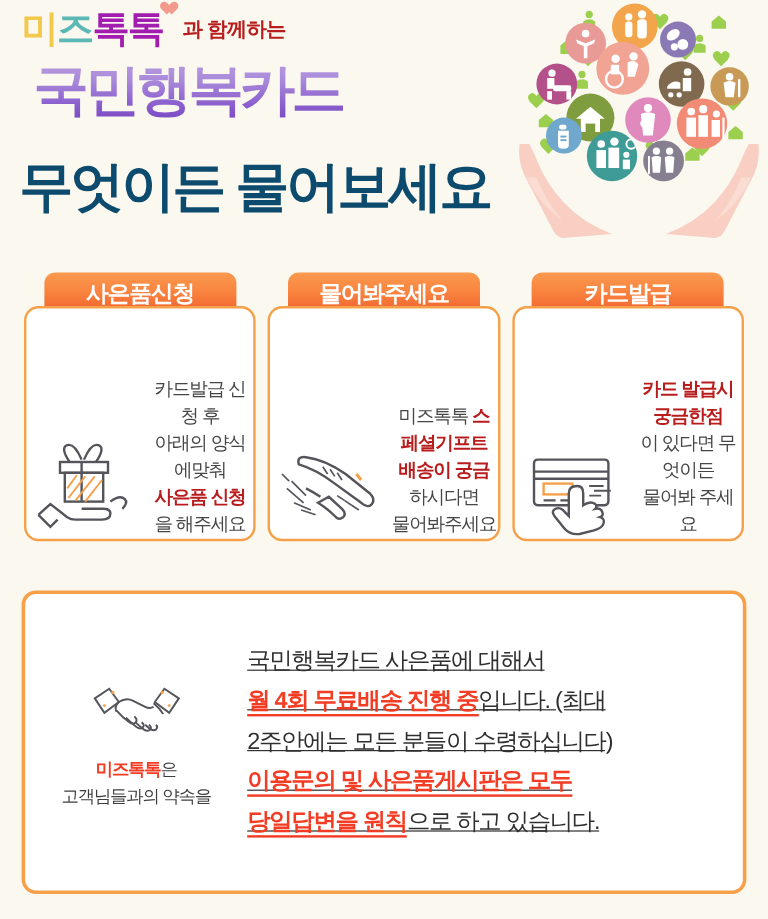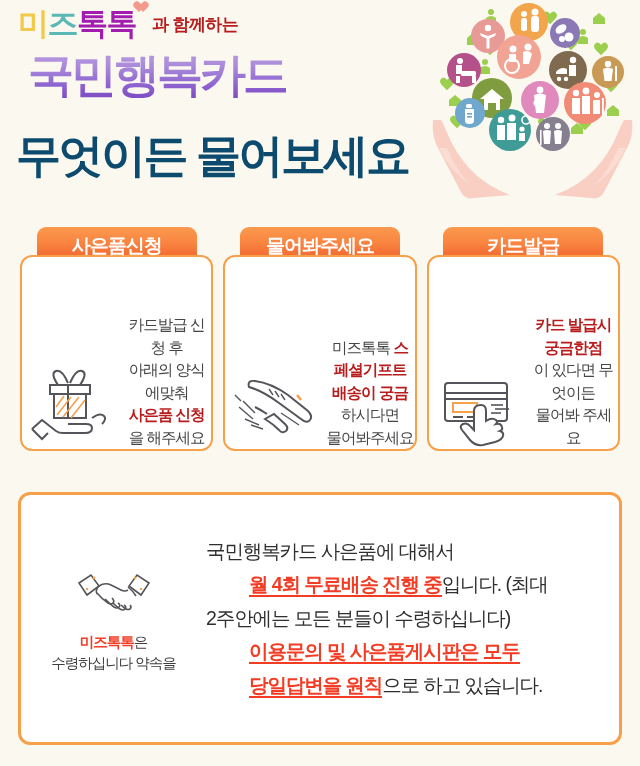--- a/index.html
+++ b/index.html
@@ -104,25 +104,25 @@
     text-align:center; font-size:14.5px; line-height:1.45;
     letter-spacing:-1px; color:#3d3d3d;
   }
   .bottom-left-text .hl { color:#f23c24; font-weight:bold; }
   .bottom-left-text .bang { font-style:italic; font-weight:bold; }
 
   .bottom-right {
     flex:1; padding-right:12px;
     font-size:19.5px; line-height:1.72; letter-spacing:-1.1px;
     color:#2f2f2f;
+    text-decoration:underline;
   }
   .bottom-right .hl-u {
     color:#f23c24; font-weight:bold;
     border-bottom:2px solid #f23c24;
-    margin-left:43px;
   }
 </style>
 </head>
 <body>
 
 <div class="header">
 
   <div class="logo-row">
     <div class="logo">
       <span class="mi">미</span>
@@ -398,21 +398,21 @@
         <path d="M53 24 q5 4 8 9"></path>
         <path d="M24 23 q-4 4-2 8"></path>
         <circle cx="19" cy="15" r="1.4" fill="#f5a04b" stroke="none"></circle>
         <circle cx="60" cy="15" r="1.4" fill="#f5a04b" stroke="none"></circle>
         <circle cx="12" cy="26" r="1.2" fill="#f5a04b" stroke="none"></circle>
         <circle cx="66" cy="26" r="1.2" fill="#f5a04b" stroke="none"></circle>
       </svg>
     </div>
     <div class="bottom-left-text">
       <div><span class="hl">미즈톡톡</span><span>은</span></div>
-      <div><span>수령하십니다 약속을</span></div>
+      <div><span>고객님들과의 약속을</span></div>
     </div>
   </div>
 
   <div class="bottom-right">
     <div><span>국민행복카드 사은품에 대해서</span></div>
     <div><span class="hl-u">월 4회 무료배송 진행 중</span><span>입니다. (최대</span></div>
     <div><span>2주안에는 모든 분들이 수령하십니다)</span></div>
     <div><span class="hl-u">이용문의 및 사은품게시판은 모두</span></div>
     <div><span class="hl-u">당일답변을 원칙</span><span>으로 하고 있습니다.</span></div>
   </div>

